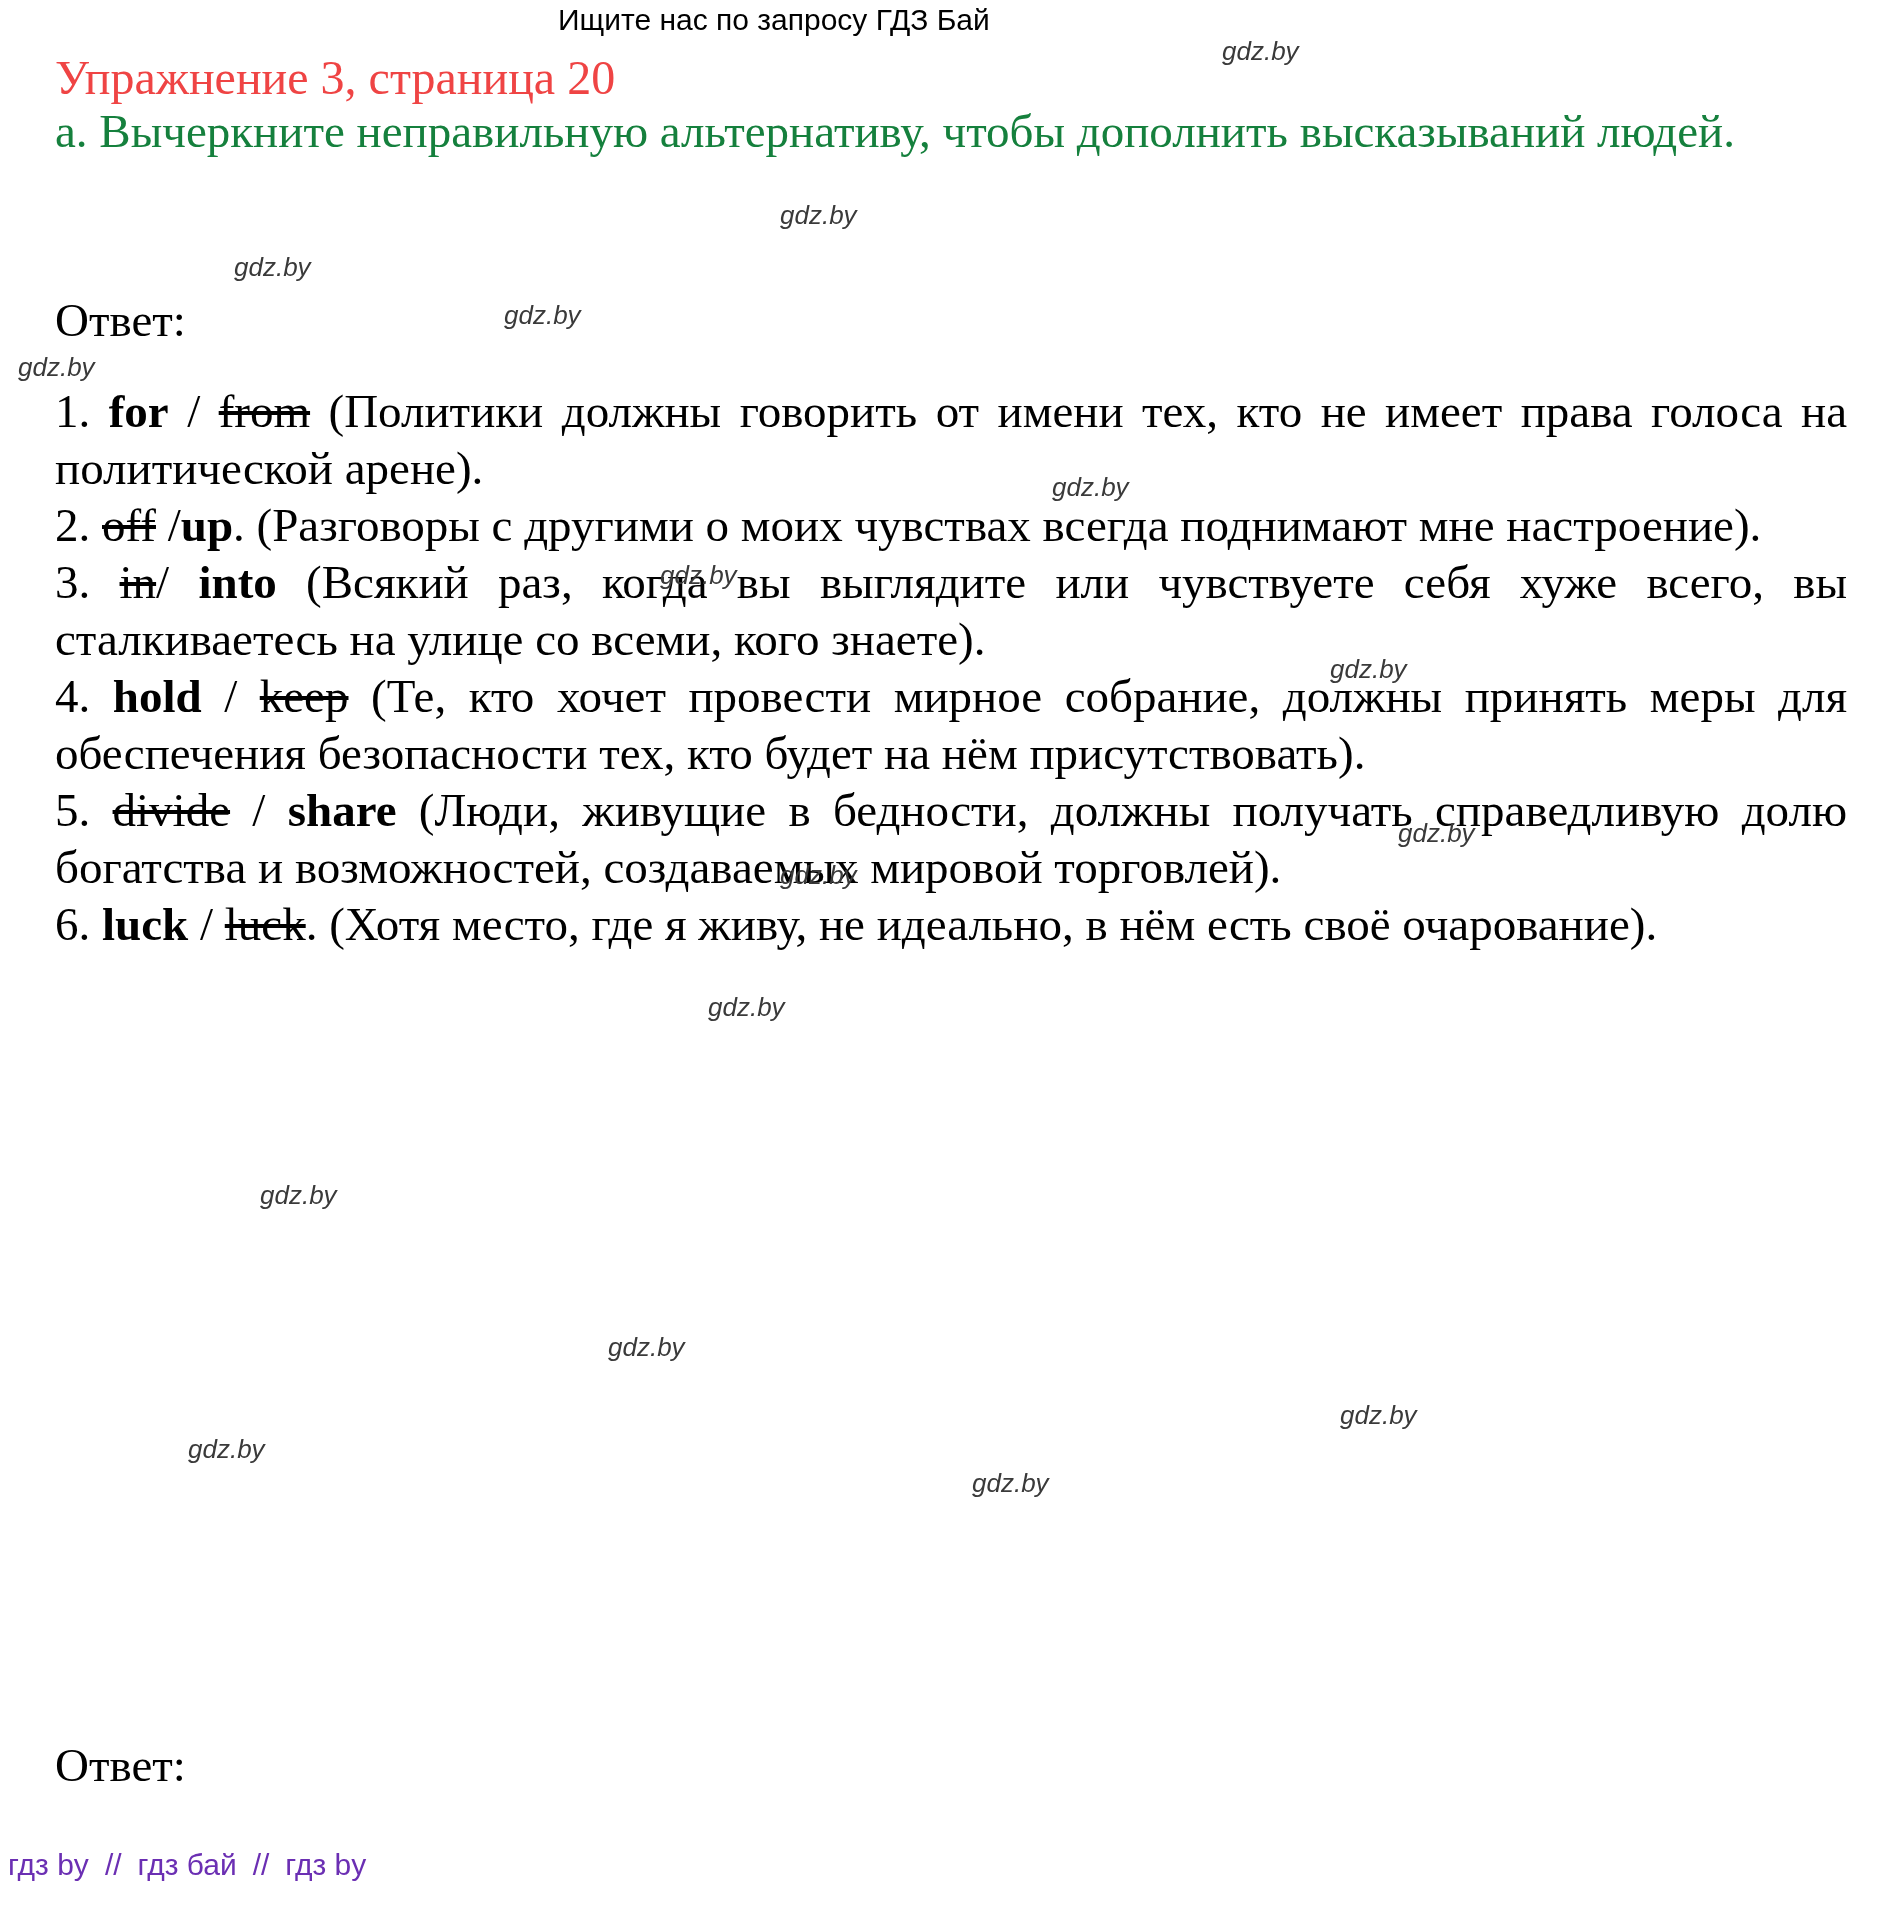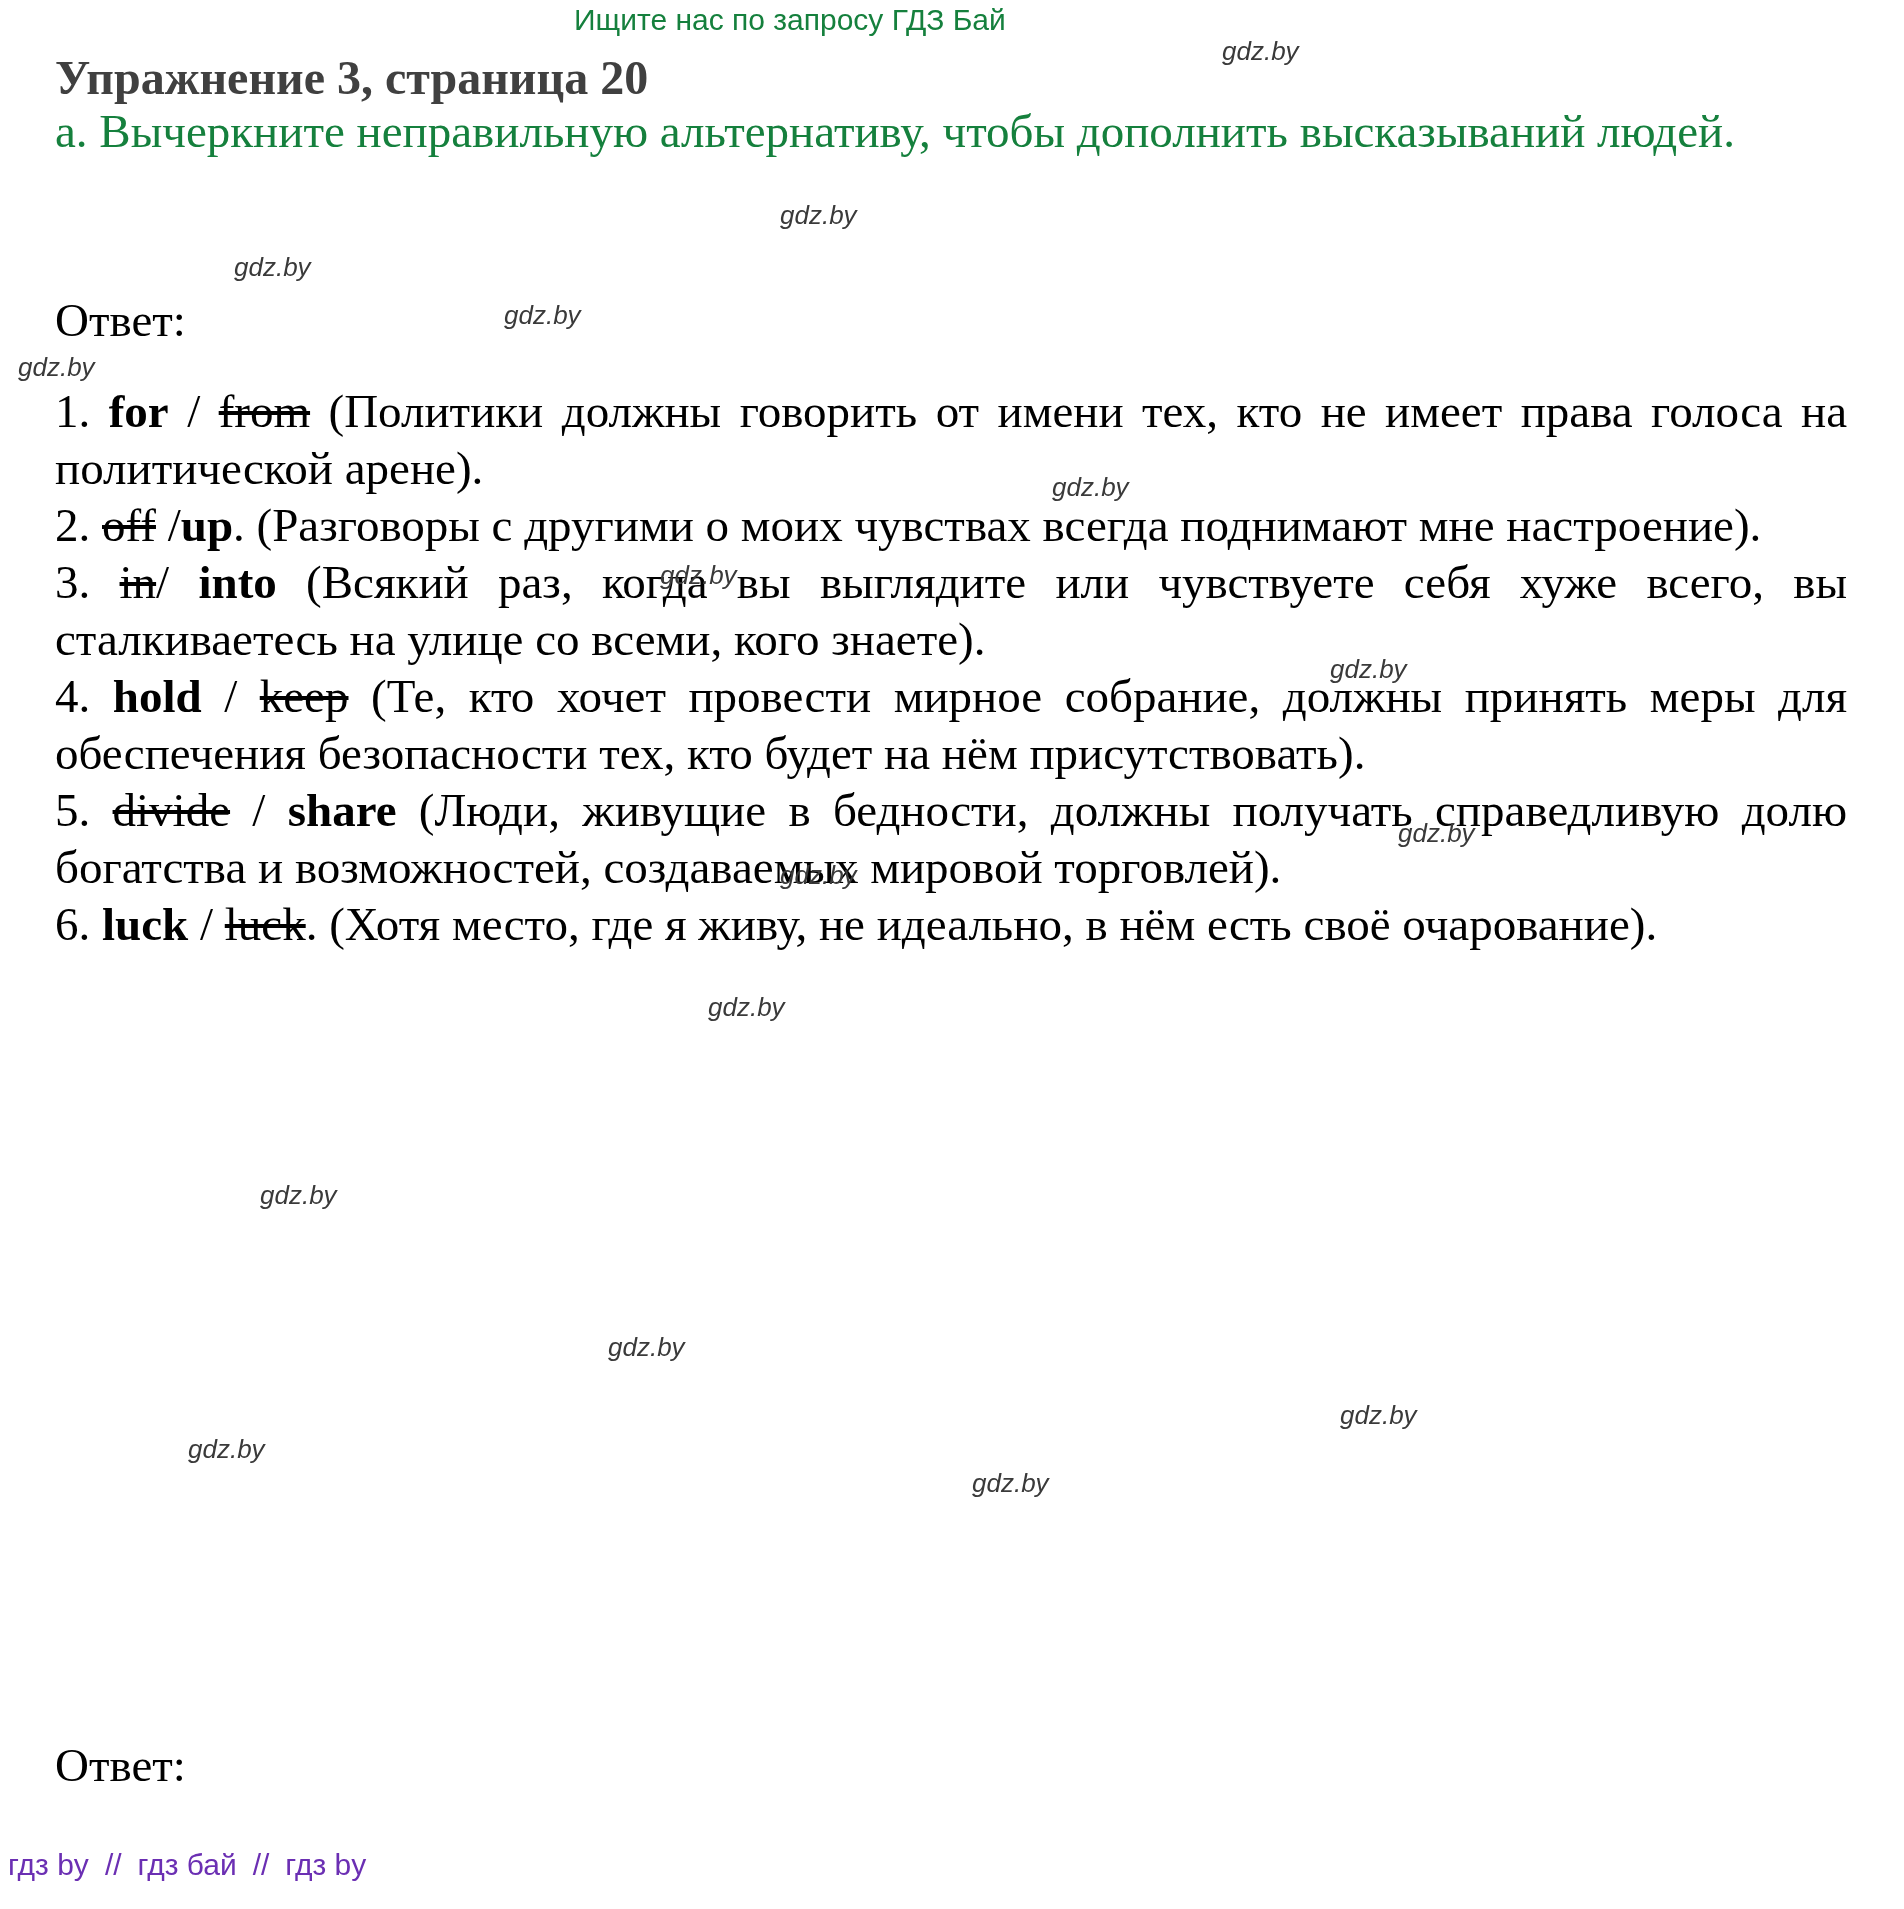--- a/index.html
+++ b/index.html
@@ -9,21 +9,21 @@
     position:relative; width:1904px; height:1909px; background:#ffffff;
     font-family:"Liberation Serif", serif; color:#000000;
   }
   .promo {
     position:absolute; top:3px; left:558px;
     font-family:"Liberation Sans", sans-serif; font-size:30px; font-weight:400;
     color:#00c41e; white-space:nowrap;
   }
   .title {
     position:absolute; top:50px; left:55px;
-    font-size:48px; font-weight:700; color:#404040;
+    font-size:48px; font-weight:400; color:#ef4444;
   }
   .para {
     position:absolute; left:55px; width:1792px;
     font-size:47px; line-height:57px; text-align:justify; color:#15803d;
   }
   .para-a { top:103px; }
   .para-b { top:1208px; }
   .answer-label {
     position:absolute; left:55px; font-size:47px; color:#000;
   }
@@ -46,21 +46,21 @@
     position:absolute;
     font-family:"Liberation Sans", sans-serif; font-size:26px; color:#3a3a3a;
     white-space:nowrap;
   }
 </style>
 </head>
 <body>
 
 <div class="page">
 
-  <div class="promo" style="color: #15803d; margin-left: 16px;">Ищите нас по запросу ГДЗ Бай</div>
+  <div class="promo" style="color: #000000;">Ищите нас по запросу ГДЗ Бай</div>
 
   <h1 class="title">Упражнение 3, страница 20</h1>
 
   <p class="para para-a">a. Вычеркните неправильную альтернативу, чтобы дополнить высказываний людей.</p>
 
   <p class="answer-label answer-a">Ответ:</p>
 
   <div class="list">
       <p class="item"><span class="normal">1. </span><span class="bold">for</span><span class="normal"> / </span><span class="strike">from</span><span class="normal"> (Политики должны говорить от имени тех, кто не имеет права голоса на политической арене).</span></p>
       <p class="item"><span class="normal">2. </span><span class="strike">off</span><span class="normal"> /</span><span class="bold">up</span><span class="normal">. (Разговоры с другими о моих чувствах всегда поднимают мне настроение).</span></p>

